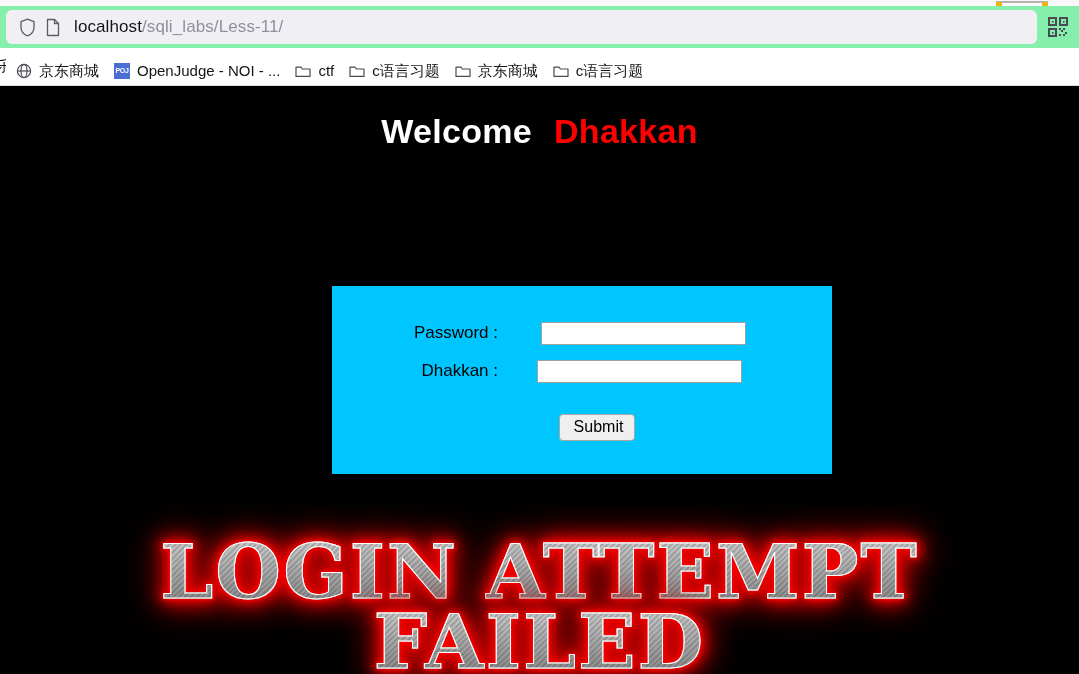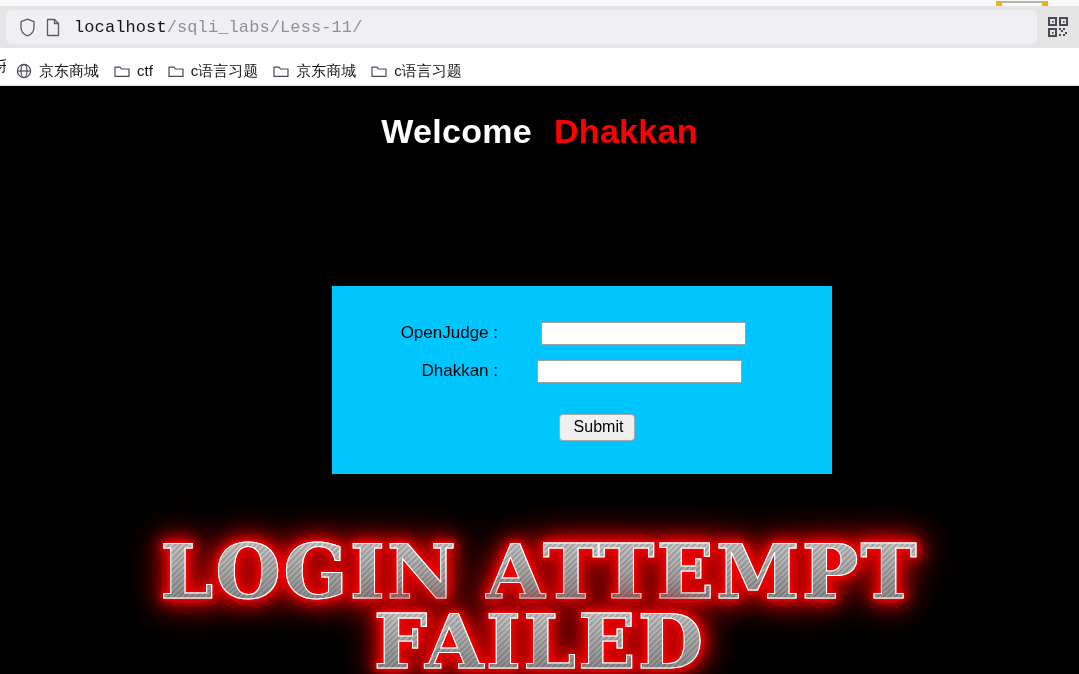--- a/index.html
+++ b/index.html
@@ -48,24 +48,23 @@
     background: #e8b514;
   }
   .tab-remnant::before { left: 0; }
   .tab-remnant::after { right: 0; }
 
   
   .nav-row {
     height: 42px;
     display: flex;
     align-items: center;
-    background: #e5e5e5;
+    background: #86efac;
     padding: 0 8px 0 0;
     box-sizing: border-box;
-    font-family: Liberation Mono, monospace;
   }
   .urlbar {
     flex: 1;
     height: 34px;
     margin: 0 4px 0 6px;
     background: #f0f0f4;
     border-radius: 6px;
     display: flex;
     align-items: center;
     padding: 0 8px;
@@ -312,20 +311,26 @@
       <span class="bm-ico">
         <svg width="16" height="16" viewBox="0 0 16 16">
           <circle cx="8" cy="8" r="6.6" fill="none" stroke="#4a4a55" stroke-width="1.2"></circle>
           <ellipse cx="8" cy="8" rx="3" ry="6.6" fill="none" stroke="#4a4a55" stroke-width="1.2"></ellipse>
           <line x1="1.4" y1="8" x2="14.6" y2="8" stroke="#4a4a55" stroke-width="1.2"></line>
         </svg>
       </span>
       <span class="bm-label">京东商城</span>
     </div>
 
+    <div class="bookmark">
+      <span class="bm-ico">
+        <span class="poj-favicon">POJ</span>
+      </span>
+      <span class="bm-label">OpenJudge - NOI - ...</span>
+    </div>
 
 
     <div class="bookmark">
       <span class="bm-ico">
         <svg width="16" height="14" viewBox="0 0 16 14">
           <path d="M1 3.2 H6 L7.4 5 H15 V12.4 H1 Z" fill="none" stroke="#4a4a55" stroke-width="1.2" stroke-linejoin="round"></path>
         </svg>
       </span>
       <span class="bm-label">ctf</span>
     </div>
@@ -361,21 +366,21 @@
 
 <div class="page">
 
   <div class="welcome-line">
     <span class="welcome-word">Welcome</span><span class="dhakkan-word">Dhakkan</span>
   </div>
 
   <div class="login-panel">
 
     <div class="form-row r1">
-      <span class="field-label">OpenJudge :</span>
+      <span class="field-label">Password :</span>
       <input class="text-input input-user" type="text" value="" style="">
     </div>
 
     <div class="form-row r2">
       <span class="field-label">Dhakkan :</span>
       <input class="text-input input-pass" type="text" value="" style="">
     </div>
 
     <div class="submit-wrap">
       <button class="submit-btn">Submit</button>

